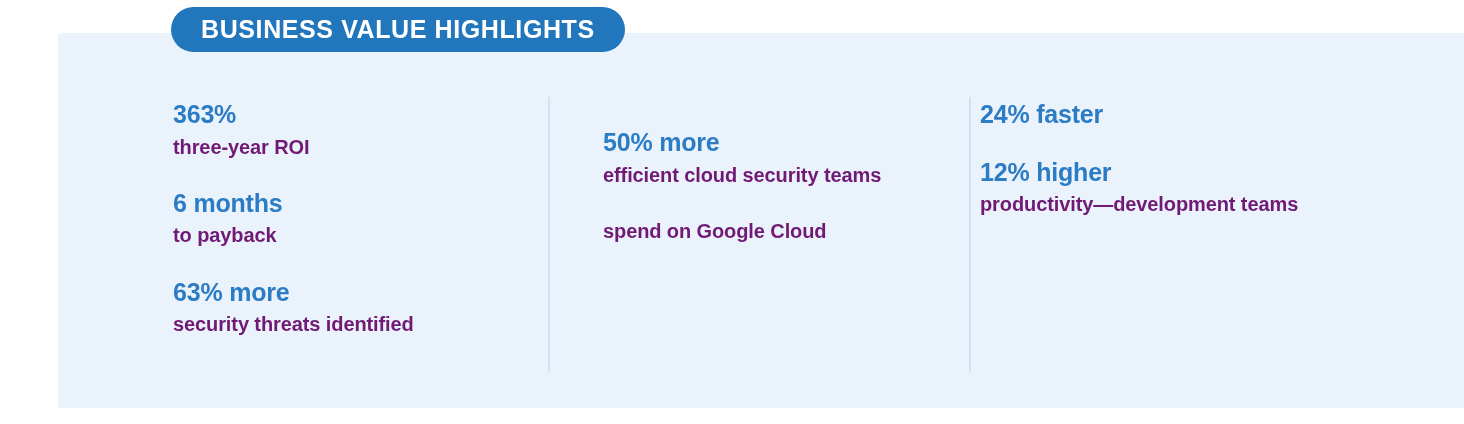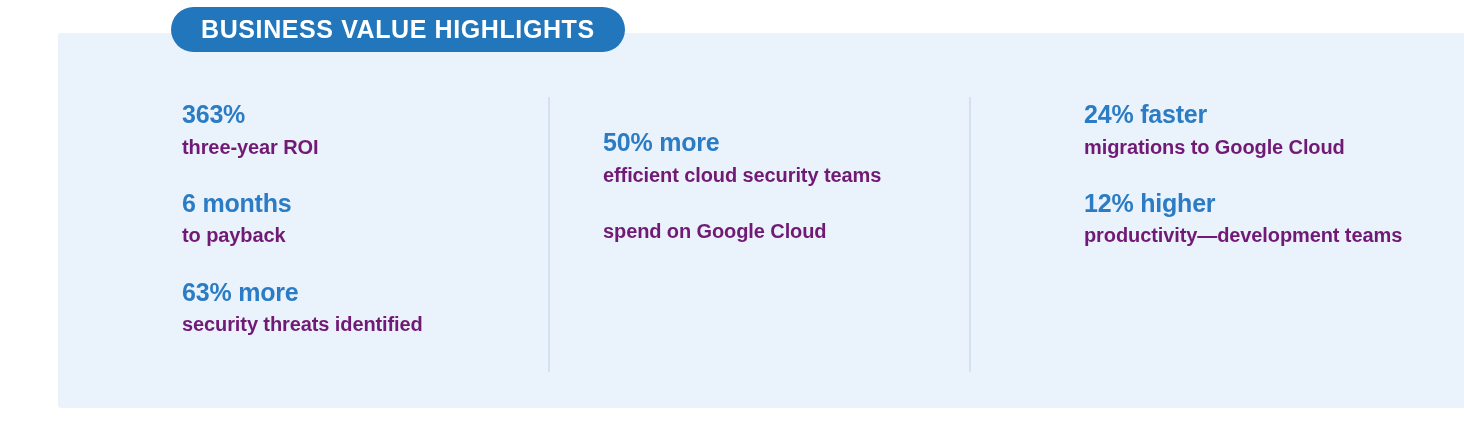--- a/index.html
+++ b/index.html
@@ -63,23 +63,23 @@
     left: 0;
     top: 0;
     width: 1464px;
     height: 424px;
   }
 
   .column {
     position: absolute;
     top: 100px;
   }
-  .column.col-0 { left: 142px; width: 350px; }
+  .column.col-0 { left: 133px; width: 350px; }
   .column.col-1 { left: 563px; width: 350px; }
-  .column.col-2 { left: 1044px; width: 330px; }
+  .column.col-2 { left: 940px; width: 330px; }
 
   .stat-block {
     margin-bottom: 28px;
   }
   .stat-block:last-child { margin-bottom: 0; }
 
   .stat-value {
     color: #2b7cc4;
     font-size: 25px;
     font-weight: bold;
@@ -145,21 +145,20 @@
         <div class="stat-label">efficient cloud security teams</div>
       </div>
       <div class="stat-block">
         <div class="stat-label">spend on Google Cloud</div>
       </div>
     </div>
 
     <div class="column col-2">
       <div class="stat-block">
         <div class="stat-value">24% faster</div>
-        <div class="stat-label">migrations to Google Cloud</div>
       </div>
       <div class="stat-block">
         <div class="stat-value">12% higher</div>
         <div class="stat-label">productivity—development teams</div>
       </div>
     </div>
 
   </div>
 </div>
 

